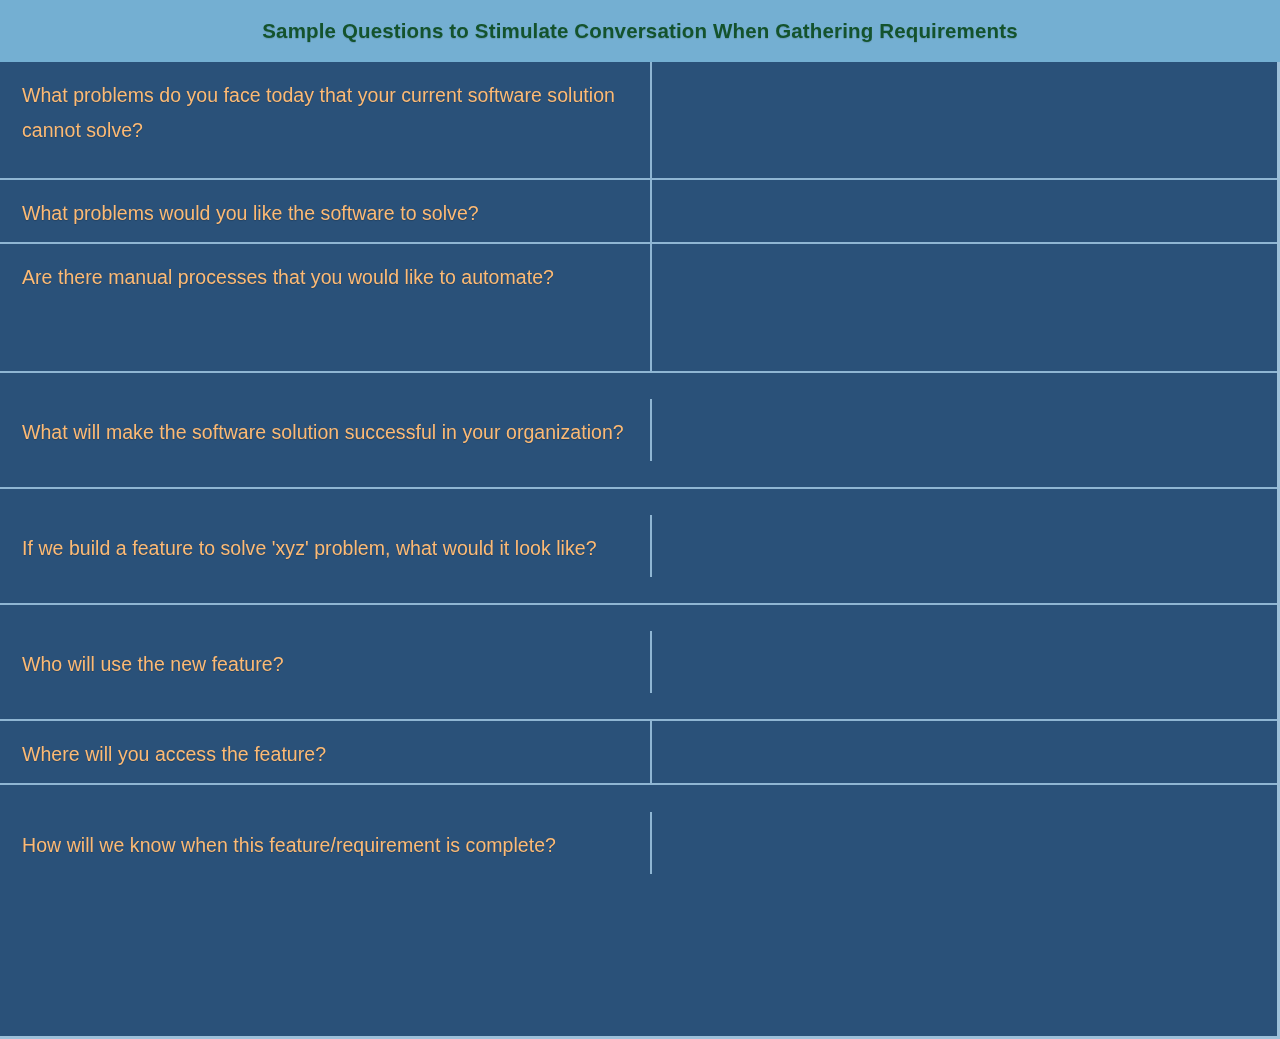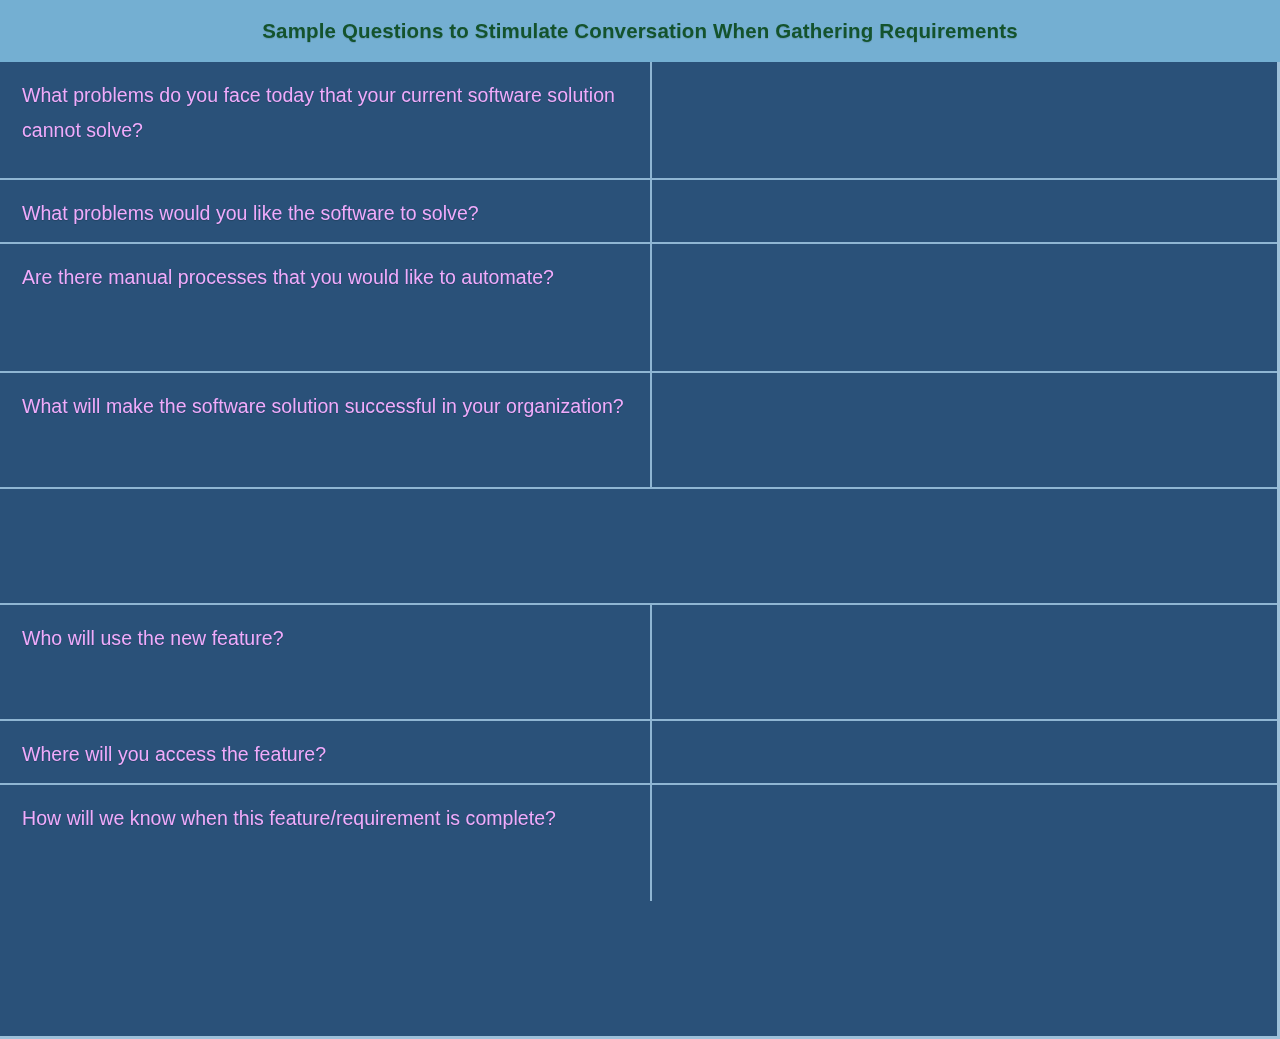--- a/index.html
+++ b/index.html
@@ -60,42 +60,42 @@
     border-bottom: none;
     gap: 32px;
   }
 
   .cell-question {
     box-sizing: border-box;
     width: 652px;
     flex: 0 0 652px;
     border-right: 2px solid #8fb6d3;
     padding: 16px 26px 10px 22px;
-    color: #f0abfc;
+    color: #fdba74;
     font-size: 19.5px;
     line-height: 1.82;
     letter-spacing: 0.05px;
     text-shadow: 0 1px 1px rgba(0,0,0,0.18);
   }
 
   .cell-answer {
     box-sizing: border-box;
     flex: 1 1 auto;
     background: #2a5179;
     padding: 16px 20px;
     color: #ffffff;
     font-size: 19.5px;
     line-height: 1.82;
   }
 
   
   .h-tall  { height: 118px; }
   .h-short { height: 64px;  }
   .h-xtall { height: 129px; }
-  .h-mid   { height: 116px; }
+  .h-mid   { height: 116px; align-items: center; }
 </style>
 </head>
 <body>
 
 <div class="table-wrap">
 
   <div class="table-title">Sample Questions to Stimulate Conversation When Gathering Requirements</div>
 
   <div class="table-body">
 
@@ -114,20 +114,21 @@
       <div class="cell-answer"></div>
     </div>
 
 
     <div class="table-row h-mid">
       <div class="cell-question">What will make the software solution successful in your organization?</div>
       <div class="cell-answer"></div>
     </div>
 
     <div class="table-row h-mid">
+      <div class="cell-question">If we build a feature to solve 'xyz' problem, what would it look like?</div>
       <div class="cell-answer"></div>
     </div>
 
     <div class="table-row h-mid">
       <div class="cell-question">Who will use the new feature?</div>
       <div class="cell-answer"></div>
     </div>
 
     <div class="table-row h-short">
       <div class="cell-question">Where will you access the feature?</div>

